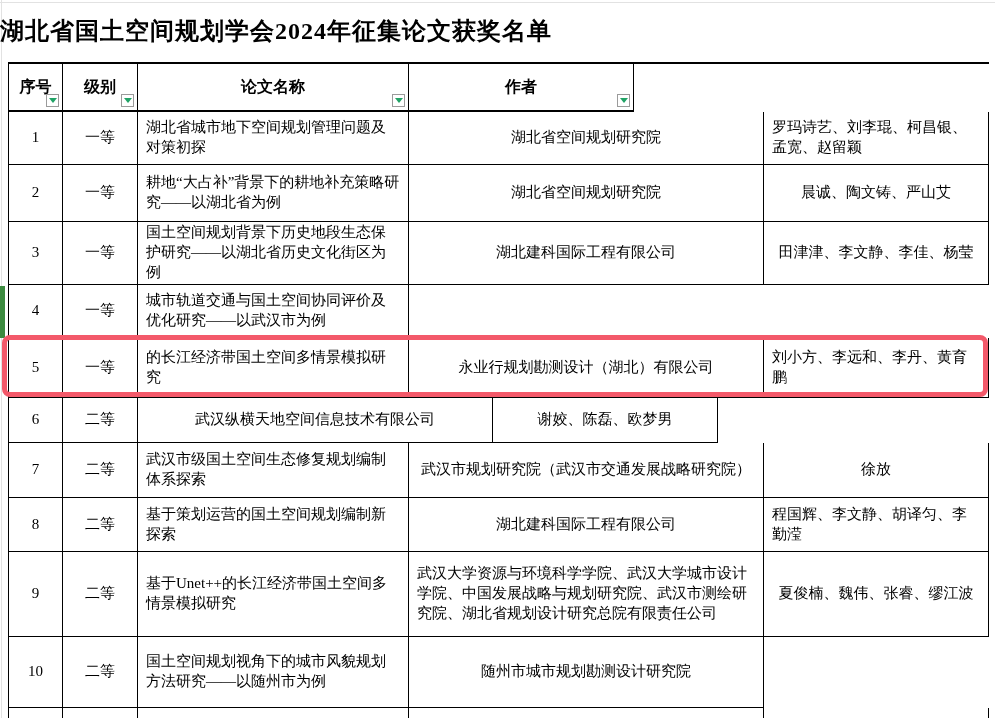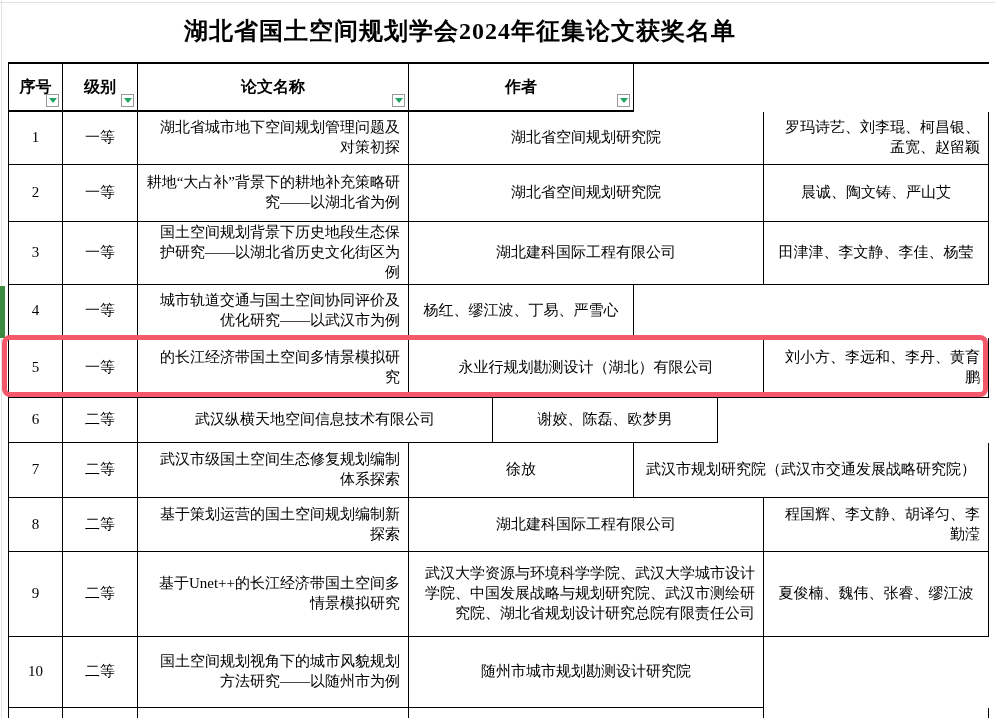--- a/index.html
+++ b/index.html
@@ -4,34 +4,34 @@
 <style>
   html,body{margin:0;padding:0;}
   body{
     width:995px;height:718px;position:relative;overflow:hidden;
     background:#ffffff;color:#000;
     font-family:"Liberation Serif","DejaVu Serif",serif;
   }
   .gridline-v{position:absolute;left:1px;top:0;width:1px;height:718px;background:#e2e2e2;}
   .gridline-h{position:absolute;left:0;top:2px;width:995px;height:1px;background:#e2e2e2;}
   .sheet-title{
-    position:absolute;top:15px;left:0;width:920px;text-align:center;
+    position:absolute;top:15px;left:0;width:920px;text-align:left;
     font-size:24px;font-weight:bold;letter-spacing:1px;
   }
   .table{
     position:absolute;left:8px;top:62px;width:981px;
     border-left:1px solid #000;border-top:2px solid #000;
     box-sizing:border-box;
   }
   .row{display:flex;}
   .cell{
     box-sizing:border-box;position:relative;
     border-right:1px solid #000;border-bottom:1px solid #000;
     display:flex;align-items:center;justify-content:center;
-    text-align:right;padding:2px 8px;
+    text-align:left;padding:2px 8px;
     font-size:15px;line-height:1.32;
   }
   .c0{width:54px;}
   .c1{width:75px;}
   .c2{width:271px;}
   .c3{width:355px;}
   .c4{width:225px;}
   .header-row .cell{
     height:48px;font-weight:bold;font-size:16px;
     border-bottom-width:2px;
@@ -118,21 +118,20 @@
     <div class="cell c1">一等</div>
     <div class="cell c2">国土空间规划背景下历史地段生态保护研究——以湖北省历史文化街区为例</div>
     <div class="cell c3">湖北建科国际工程有限公司</div>
     <div class="cell c4">田津津、李文静、李佳、杨莹</div>
   </div>
 
   <div class="row" style="height: 53px;">
     <div class="cell c0">4</div>
     <div class="cell c1">一等</div>
     <div class="cell c2">城市轨道交通与国土空间协同评价及优化研究——以武汉市为例</div>
-    <div class="cell c4">杨红、缪江波、丁易、严雪心</div>
   </div>
 
   <div class="row" style="height: 60px;">
     <div class="cell c0">5</div>
     <div class="cell c1">一等</div>
     <div class="cell c2">的长江经济带国土空间多情景模拟研究</div>
     <div class="cell c3">永业行规划勘测设计（湖北）有限公司</div>
     <div class="cell c4">刘小方、李远和、李丹、黄育鹏</div>
   </div>
 
@@ -140,22 +139,22 @@
     <div class="cell c0">6</div>
     <div class="cell c1">二等</div>
     <div class="cell c3">武汉纵横天地空间信息技术有限公司</div>
     <div class="cell c4">谢姣、陈磊、欧梦男</div>
   </div>
 
   <div class="row" style="height: 55px;">
     <div class="cell c0">7</div>
     <div class="cell c1">二等</div>
     <div class="cell c2">武汉市级国土空间生态修复规划编制体系探索</div>
+    <div class="cell c3">武汉市规划研究院（武汉市交通发展战略研究院）</div>
     <div class="cell c4">徐放</div>
-    <div class="cell c3">武汉市规划研究院（武汉市交通发展战略研究院）</div>
   </div>
 
   <div class="row" style="height: 54px;">
     <div class="cell c0">8</div>
     <div class="cell c1">二等</div>
     <div class="cell c2">基于策划运营的国土空间规划编制新探索</div>
     <div class="cell c3">湖北建科国际工程有限公司</div>
     <div class="cell c4">程国辉、李文静、胡译匀、李勤滢</div>
   </div>
 

